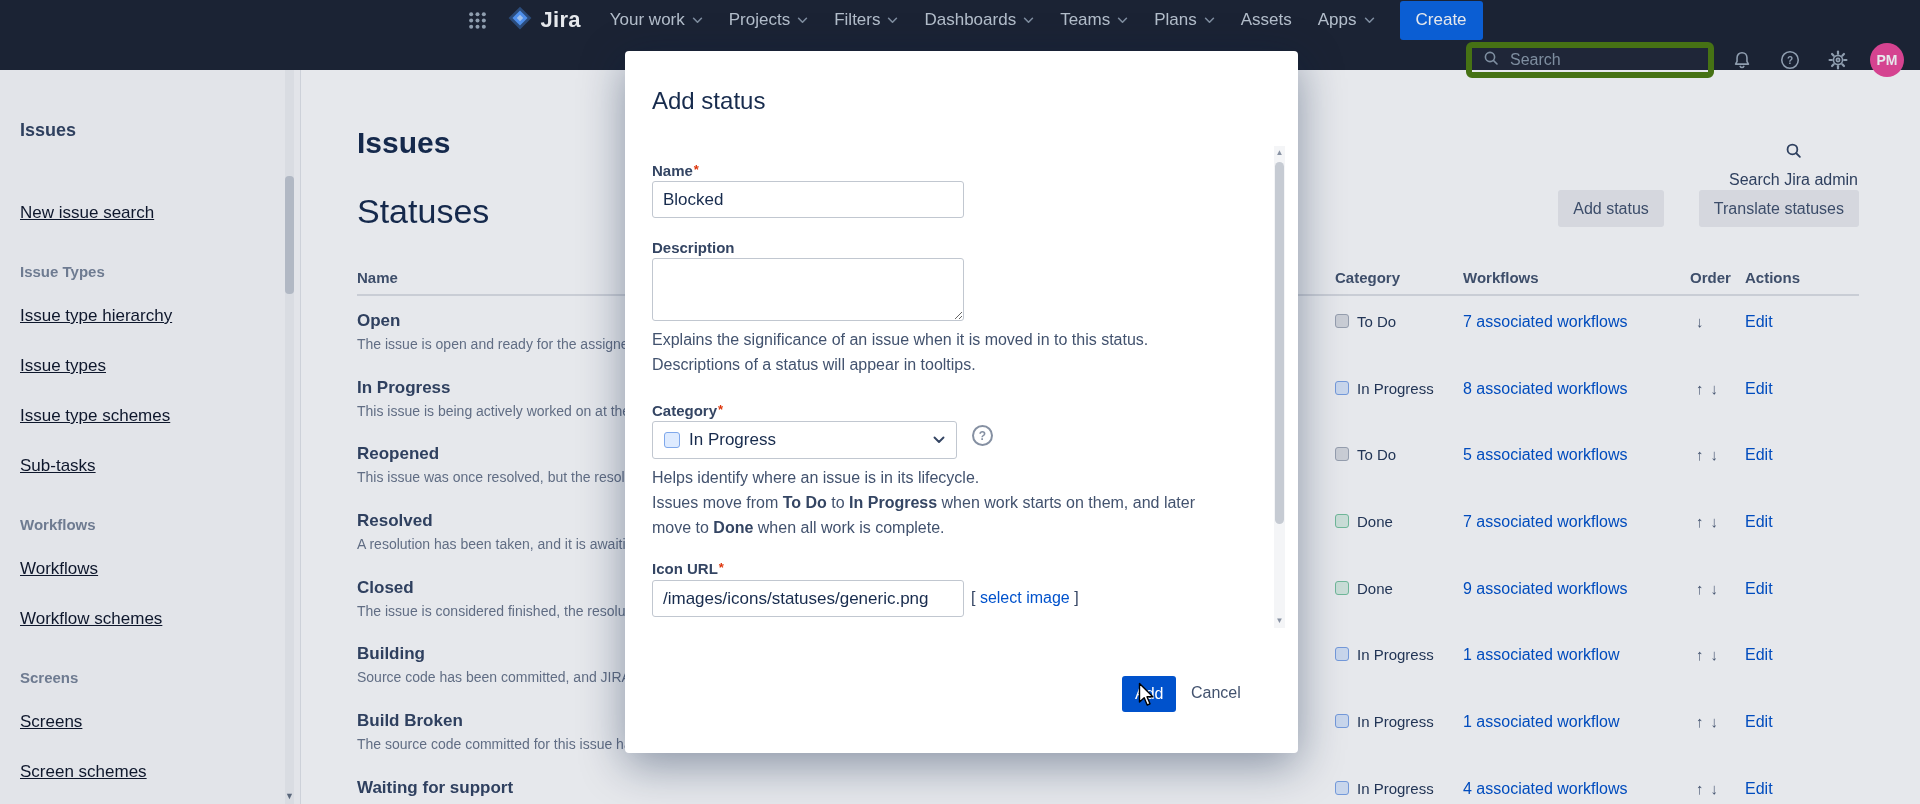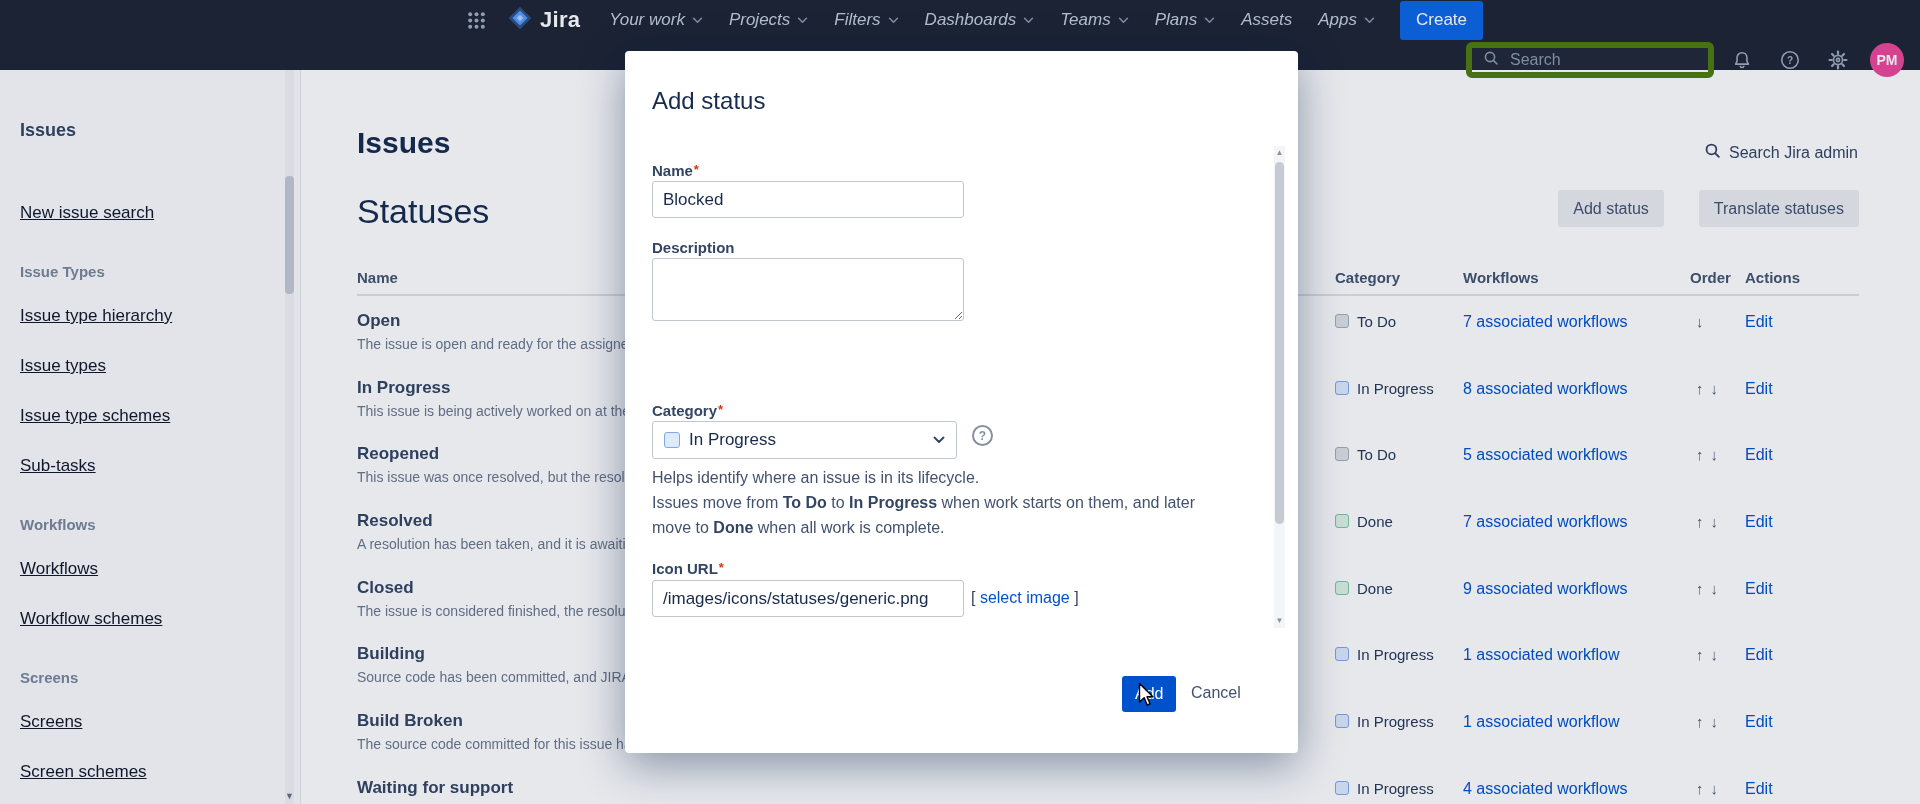--- a/index.html
+++ b/index.html
@@ -15,21 +15,21 @@
   .navbar {
     position:absolute; top:0; left:0; width:1920px; height:70px;
     background:#1E2433; display:flex; align-items:center; z-index:1;flex-direction:column;
   }
   .nav-left { display:flex; align-items:center; }
   .grid-btn { margin-left:22px; width:36px; height:36px; display:flex; align-items:center;
     justify-content:center; color:#9FADBC; background:none; border:none; cursor:pointer; }
   .logo { display:flex; align-items:center; gap:7px; margin:0 16px 0 12px; }
   .logo-text { color:#FFFFFF; font-size:22px; font-weight:700; letter-spacing:.3px; }
   .nav-item { display:flex; align-items:center; gap:7px; color:#C7D1DB; font-size:17px;
-    padding:0 13px; height:40px; background:none; border:none; cursor:pointer; border-radius:3px;font-style:italic; }
+    padding:0 13px; height:40px; background:none; border:none; cursor:pointer; border-radius:3px; }
   .nav-item .chev { color:#8C9BAB; display:flex; }
   .create-btn { margin-left:12px; background:#0C66E4; color:#fff; font-size:17px;
     padding:0 16px; height:39px; border:none; border-radius:3px; cursor:pointer; font-weight:500; }
   .nav-right { margin-left:auto; display:flex; align-items:center; gap:8px; padding-right:16px; }
   .nav-search { width:248px; height:36px; border:6px solid #4d7c0f; border-radius:6px;
     display:flex; align-items:center; gap:9px; padding:0 11px; color:#8C9BAB; background:rgba(255,255,255,0.02); }
   .nav-search input { flex:1; background:transparent; border:none; outline:none;
     color:#C7D1DB; font-size:16px; font-family:inherit; }
   .nav-search input::placeholder { color:#8C9BAB; }
   .icon-btn { width:40px; height:40px; display:flex; align-items:center; justify-content:center;
@@ -51,21 +51,21 @@
   .sb-scrollbar { position:absolute; top:0; right:6px; width:9px; height:100%; background:#F1F2F4; }
   .sb-thumb { position:absolute; top:106px; left:0; width:9px; height:118px; background:#C4CAD3; border-radius:4px; cursor:pointer; }
   .sb-scroll-down { position:absolute; bottom:3px; left:50%; transform:translateX(-50%);
     font-size:9px; color:#647082; line-height:9px; }
 
   
   .main { position:absolute; top:70px; left:301px; right:0; bottom:0; background:#fff; }
   .page-title { position:absolute; left:56px; top:56px; font-size:30px; font-weight:600; color:#172B4D; }
   .section-title { position:absolute; left:56px; top:122px; font-size:34px; font-weight:500; color:#172B4D; }
   .admin-search { position:absolute; right:62px; top:72px; display:flex; gap:8px; align-items:center;
-    color:#344563; font-size:16px; cursor:pointer; }
+    color:#344563; font-size:16px; cursor:pointer;flex-direction:column; }
   .action-buttons { position:absolute; right:61px; top:120px; display:flex; gap:35px; }
   .btn-subtle { height:37px; padding:0 15px; background:#ECEDF0; border:none; border-radius:3px;
     font-size:16px; color:#42526E; cursor:pointer; font-family:inherit; }
 
   .table { position:absolute; left:56px; right:61px; top:195px; }
   .thead, .trow { display:grid; grid-template-columns:1fr 128px 227px 55px 114px; }
   .thead { padding:4px 0 8px 0; border-bottom:2px solid #DFE1E6; font-size:15px; font-weight:700; color:#44546F; }
   .tbody { margin-top:9px; }
   .trow { height:66.7px; padding-top:6px; }
   .row-name { font-size:17px; font-weight:600; color:#344563; }
@@ -441,20 +441,21 @@
 <div class="backdrop"></div>
 
 <div class="modal">
   <div class="m-title">Add status</div>
 
   <label class="flabel" style="top:111px"><span>Name</span><span class="req">*</span></label>
   <input class="tinput" style="top: 130px;" type="text" value="Blocked">
 
   <label class="flabel" style="top:188px">Description</label>
   <textarea class="tinput" style="top: 207px;"></textarea>
+  <p class="fhelp" style="top:276px">Explains the significance of an issue when it is moved in to this status. Descriptions of a status will appear in tooltips.</p>
 
   <label class="flabel" style="top:351px"><span>Category</span><span class="req">*</span></label>
   <div class="cat-select">
     <span class="cat-ic inprog"></span>
     <span class="val">In Progress</span>
     <span class="chev">
         <svg viewBox="0 0 12 8" width="12" height="8">
           <polyline points="1.5,1.5 6,6 10.5,1.5" fill="none" stroke="currentColor" stroke-width="1.9" stroke-linecap="round" stroke-linejoin="round"></polyline>
         </svg>
       </span>

